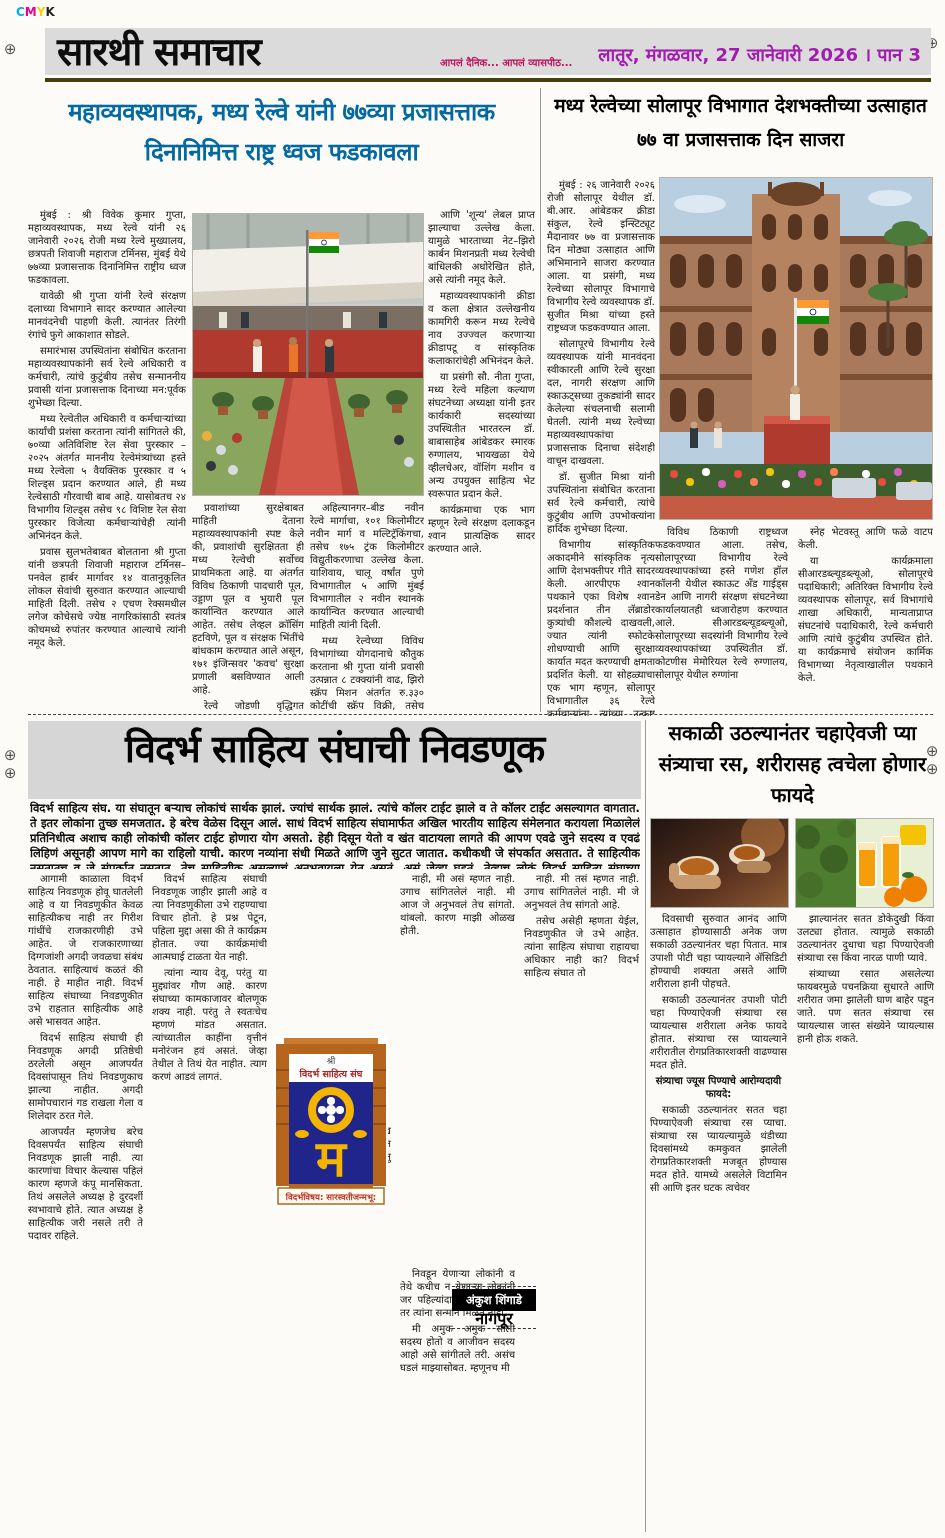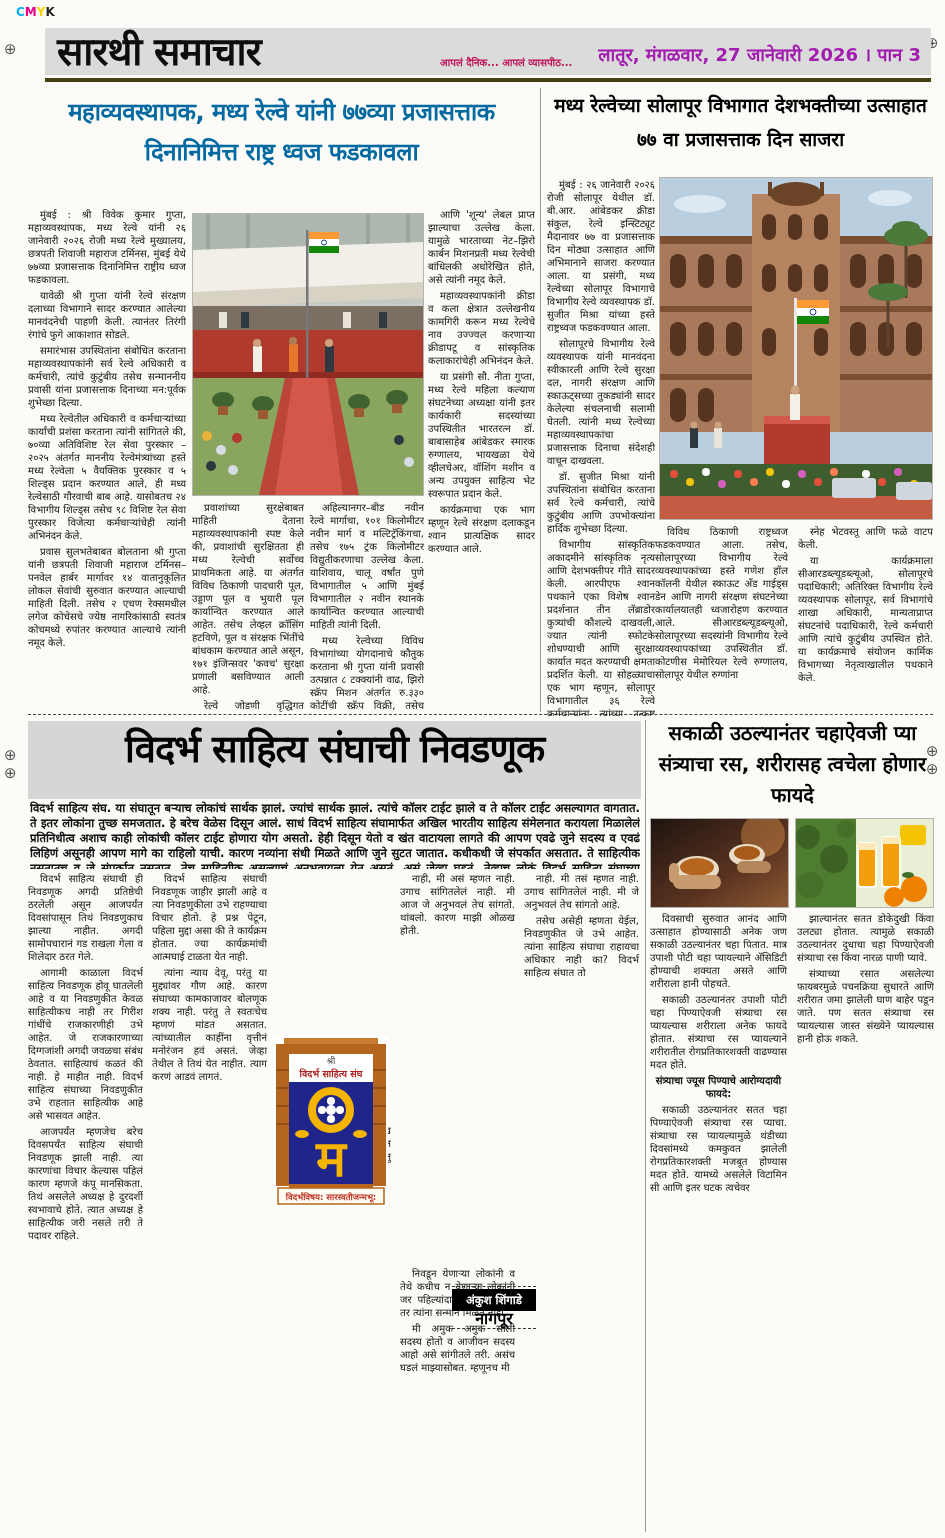--- a/index.html
+++ b/index.html
@@ -241,22 +241,22 @@
     <p>स्नेह भेटवस्तू आणि फळे वाटप केली.</p>
     <p>या कार्यक्रमाला सीआरडब्ल्यूडब्ल्यूओ, सोलापूरचे पदाधिकारी; अतिरिक्त विभागीय रेल्वे व्यवस्थापक सोलापूर, सर्व विभागांचे शाखा अधिकारी, मान्यताप्राप्त संघटनांचे पदाधिकारी, रेल्वे कर्मचारी आणि त्यांचे कुटुंबीय उपस्थित होते. या कार्यक्रमाचे संयोजन कार्मिक विभागच्या नेतृत्वाखालील पथकाने केले.</p>
   </div>
 
   <div class="band3">
     <div class="headline3">विदर्भ साहित्य संघाची निवडणूक</div>
   </div>
   <div class="intro">विदर्भ साहित्य संघ. या संघातून बऱ्याच लोकांचं सार्थक झालं. ज्यांचं सार्थक झालं. त्यांचे कॉलर टाईट झाले व ते कॉलर टाईट असल्यागत वागतात. ते इतर लोकांना तुच्छ समजतात. हे बरेच वेळेस दिसून आलं. साधं विदर्भ साहित्य संघामार्फत अखिल भारतीय साहित्य संमेलनात करायला मिळालेलं प्रतिनिधीत्व अशाच काही लोकांची कॉलर टाईट होणारा योग असतो. हेही दिसून येतो व खंत वाटायला लागते की आपण एवढे जुने सदस्य व एवढं लिहिणं असूनही आपण मागे का राहिलो याची. कारण नव्यांना संधी मिळते आणि जुने सुटत जातात. कधीकधी जे संपर्कात असतात. ते साहित्यीक नसतातच व जे संपर्कात नसतात. तेच साहित्यीक असल्याचं अनुभवायला येत असतं. असं जेव्हा घडतं. तेव्हाच लोकं विदर्भ साहित्य संघाच्या निवडणुकीत उभे राहात असतात. यात शंका नाही.</div>
 
   <div class="col" style="left:28px;top:872px;width:115px;height:660px;">
+    <p>आगामी काळाला विदर्भ साहित्य निवडणूक होवू घातलेली आहे व या निवडणुकीत केवळ साहित्यीकच नाही तर गिरीश गांधींचे राजकारणीही उभे आहेत. जे राजकारणाच्या दिग्गजांशी अगदी जवळचा संबंध ठेवतात. साहित्याचं कळतं की नाही. हे माहीत नाही. विदर्भ साहित्य संघाच्या निवडणुकीत उभे राहतात साहित्यीक आहे असे भासवत आहेत.</p>
     <p>विदर्भ साहित्य संघाची ही निवडणूक अगदी प्रतिष्ठेची ठरलेली असून आजपर्यंत दिवसांपासून तिथं निवडणुकाच झाल्या नाहीत. अगदी सामोपचारानं गड राखला गेला व शिलेदार ठरत गेले.</p>
-    <p>आगामी काळाला विदर्भ साहित्य निवडणूक होवू घातलेली आहे व या निवडणुकीत केवळ साहित्यीकच नाही तर गिरीश गांधींचे राजकारणीही उभे आहेत. जे राजकारणाच्या दिग्गजांशी अगदी जवळचा संबंध ठेवतात. साहित्याचं कळतं की नाही. हे माहीत नाही. विदर्भ साहित्य संघाच्या निवडणुकीत उभे राहतात साहित्यीक आहे असे भासवत आहेत.</p>
     <p>आजपर्यंत म्हणजेच बरेच दिवसपर्यंत साहित्य संघाची निवडणूक झाली नाही. त्या कारणांचा विचार केल्यास पहिलं कारण म्हणजे कंपू मानसिकता. तिथं असलेले अध्यक्ष हे दुरदर्शी स्वभावाचे होते. त्यात अध्यक्ष हे साहित्यीक जरी नसले तरी ते पदावर राहिले.</p>
   </div>
   <div class="col" style="left:152px;top:872px;width:115px;height:660px;">
     <p>विदर्भ साहित्य संघाची निवडणूक जाहीर झाली आहे व त्या निवडणुकीला उभे राहण्याचा विचार होतो. हे प्रश्न पेटून, पहिला मुद्दा असा की ते कार्यक्रम होतात. ज्या कार्यक्रमांची आत्मघाई टाळता येत नाही.</p>
     <p>त्यांना न्याय देवू, परंतु या मुद्द्यांवर गौण आहे. कारण संघाच्या कामकाजावर बोलणूक शक्य नाही. परंतु ते स्वतःचेच म्हणणं मांडत असतात. त्यांच्यातील काहींना वृत्तीनं मनोरंजन हवं असतं. जेव्हा तेथील ते तिथं येत नाहीत. त्याग करणं आडवं लागतं.</p>
   </div>
   <div class="col" style="left:276px;top:872px;width:115px;height:660px;">
     <p style="margin-top:252px;">अहो भेया, इथं माझी ओळख नाही का? असं म्हणत बसणाऱ्यांपेक्षा संघाचा. परंतु त्यावर तो</p>
   </div>
   <div class="col" style="left:400px;top:872px;width:115px;height:660px;">

